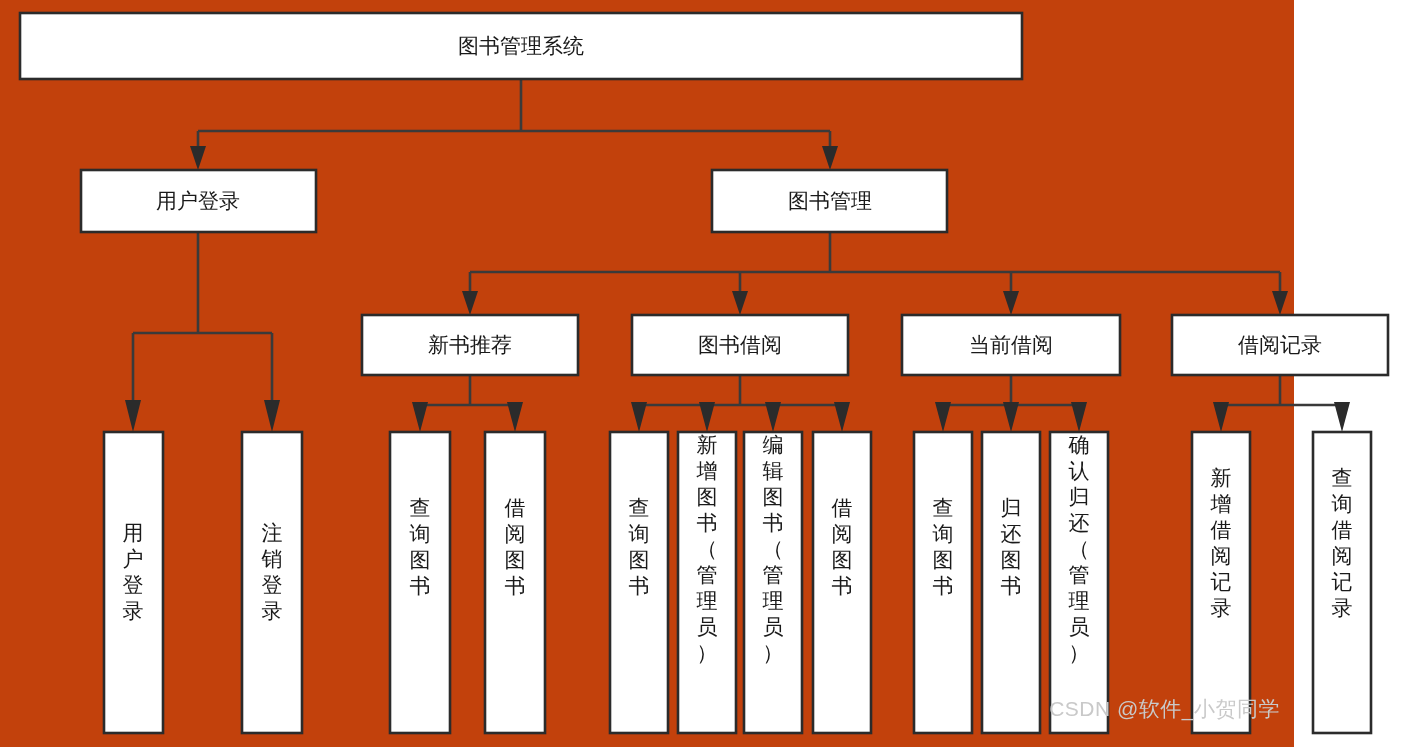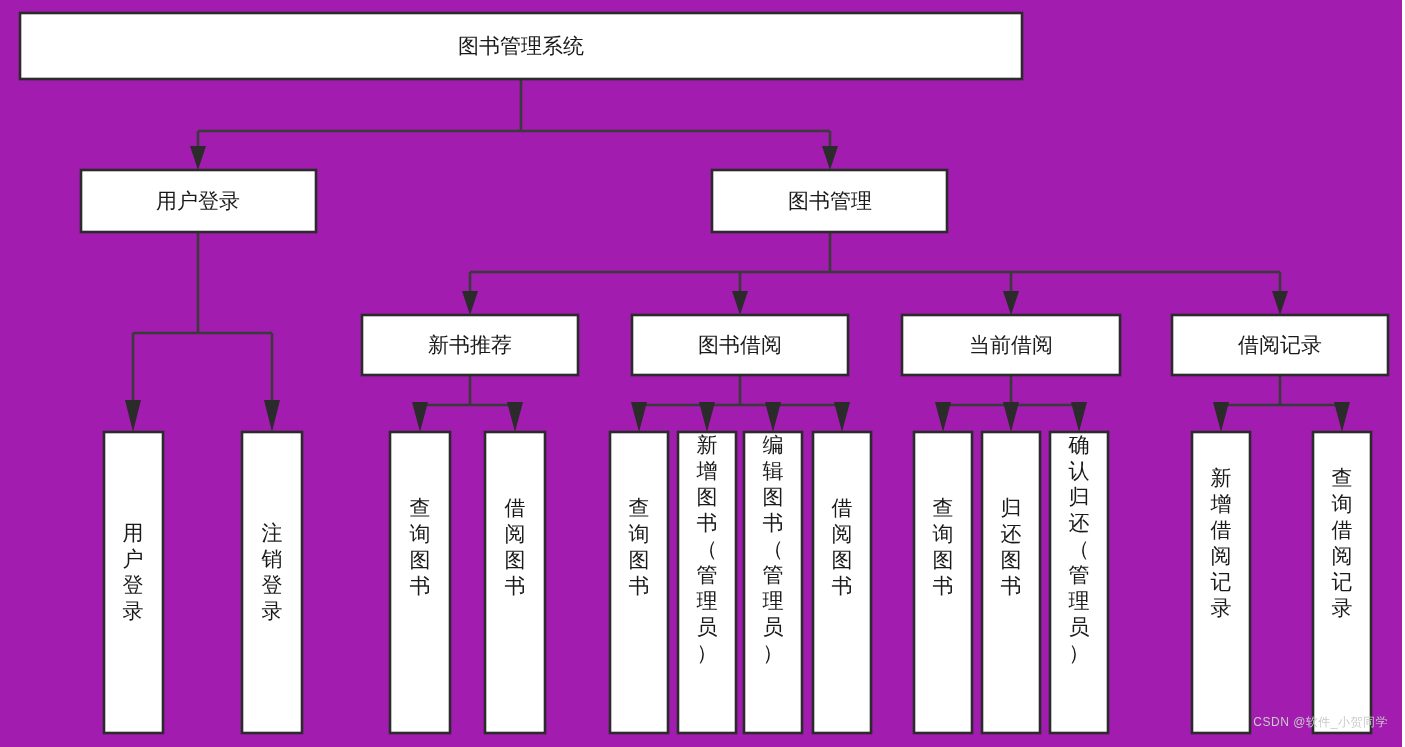--- a/index.html
+++ b/index.html
@@ -9,23 +9,23 @@
   }
   body {
     width: 1405px;
     height: 747px;
     font-family: "Liberation Sans", "DejaVu Sans", sans-serif;
     overflow: hidden;
     position: relative;
   }
   #diagram-root {
     position: relative;
-    width: 1402px;
+    width: 1294px;
     height: 747px;
-    background: #a21caf;
+    background: #c2410c;
   }
   svg#chart-svg {
     position: absolute;
     left: 0;
     top: 0;
     width: 1405px;
     height: 747px;
     display: block;
   }
   .node-box {
@@ -52,23 +52,23 @@
   }
   .node-label-v {
     fill: #1a1a1a;
     font-family: "Liberation Sans", "DejaVu Sans", sans-serif;
     font-size: 21px;
     text-anchor: middle;
   }
   .watermark {
     position: absolute;
     right: 14px;
-    bottom: 16px;
+    bottom: 24px;
     color: #c9c9c9;
-    font-size: 12px;
+    font-size: 21px;
     font-family: "Liberation Sans", "DejaVu Sans", sans-serif;
     letter-spacing: 0.5px;
     white-space: nowrap;
     user-select: none;
   }
 </style>
 </head>
 <body>
 
 <div id="diagram-root">

